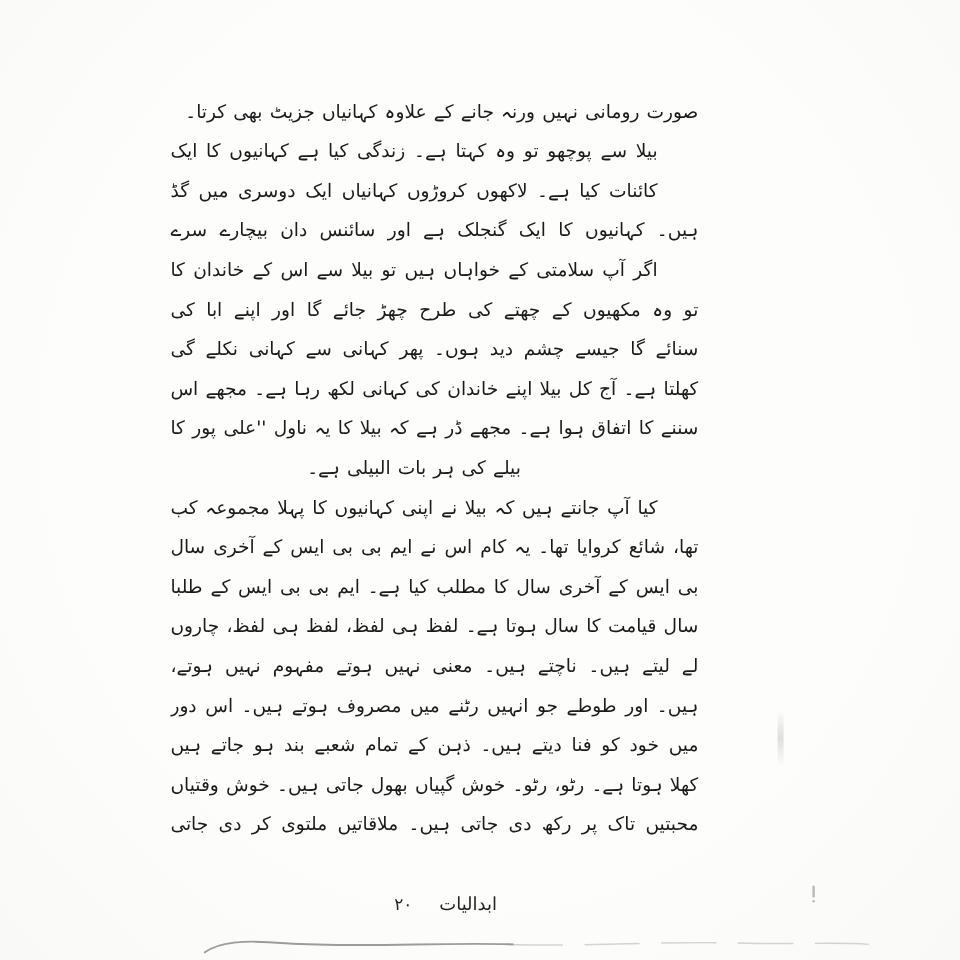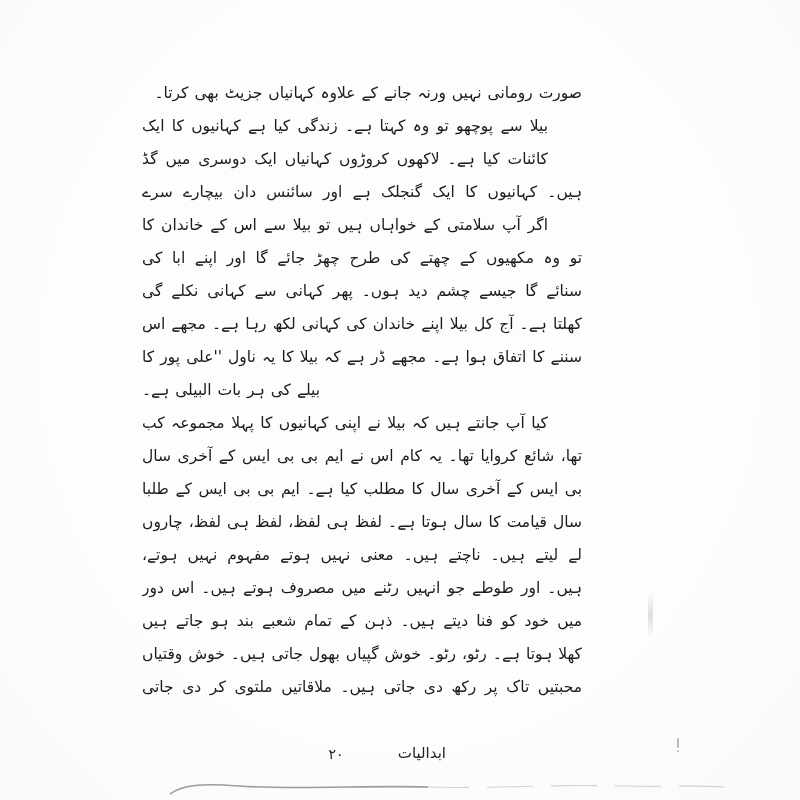--- a/index.html
+++ b/index.html
@@ -33,33 +33,33 @@
     text-align-last:justify;
     text-justify:inter-word;
   }
   .l-start{
     text-align:justify;
     text-align-last:justify;
     text-justify:inter-word;
     padding-right:34px;
   }
   .l-start-short{
-    text-align:left;
+    text-align:center;
     padding-right:34px;
   }
   .l-end{
     text-align:right;
   }
   .footer{
     position:absolute;left:0;top:742px;width:800px;height:30px;
     color:#222;
   }
   .footer-title{
     position:absolute;left:366px;top:2px;width:80px;
-    font-size:15px;text-align:right;direction:rtl;
+    font-size:15px;text-align:left;direction:rtl;
   }
   .footer-page{
     position:absolute;left:318px;top:4px;width:36px;
     font-size:14px;text-align:center;direction:rtl;
   }
   
   .artifact-bottom-curve{
     position:absolute;left:168px;top:778px;width:560px;height:20px;
   }
   .artifact-right-streak{

